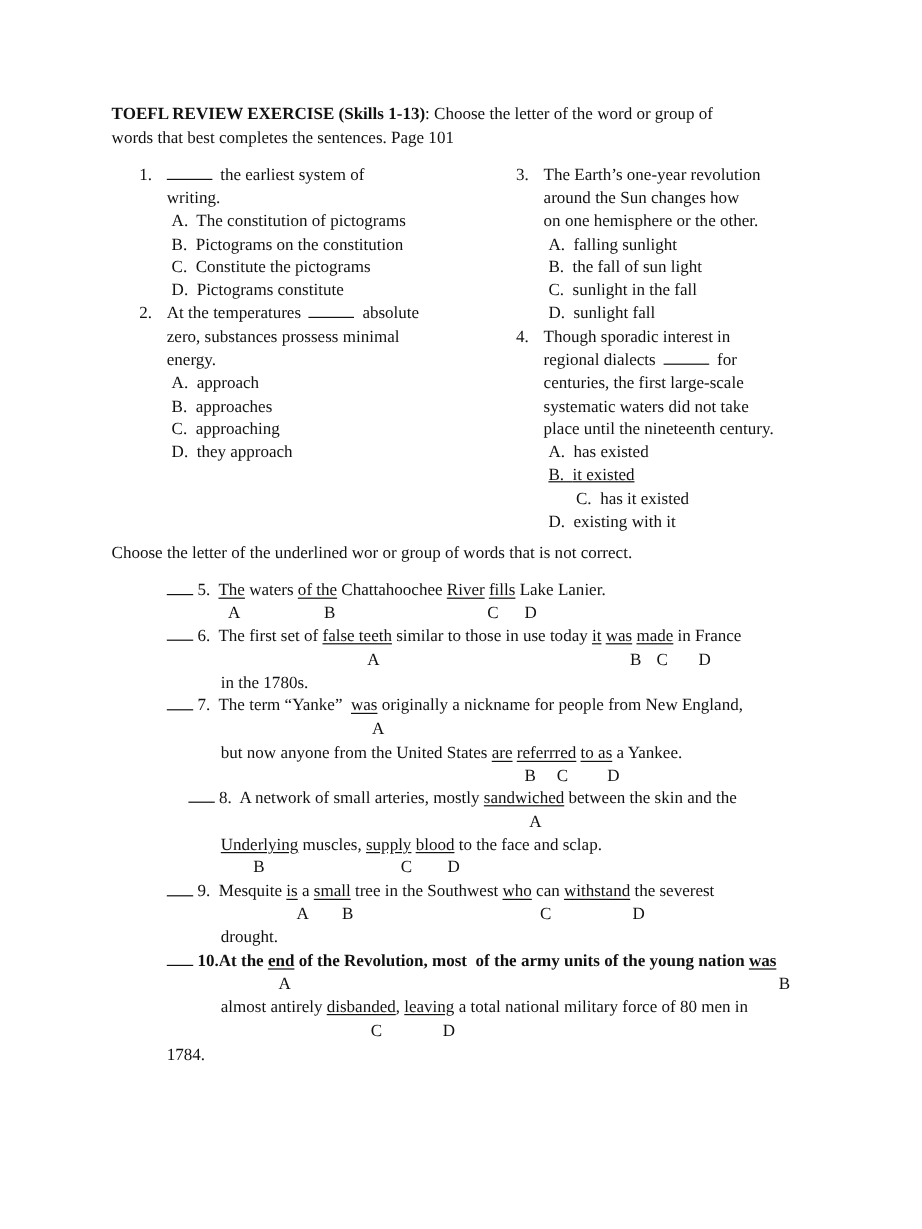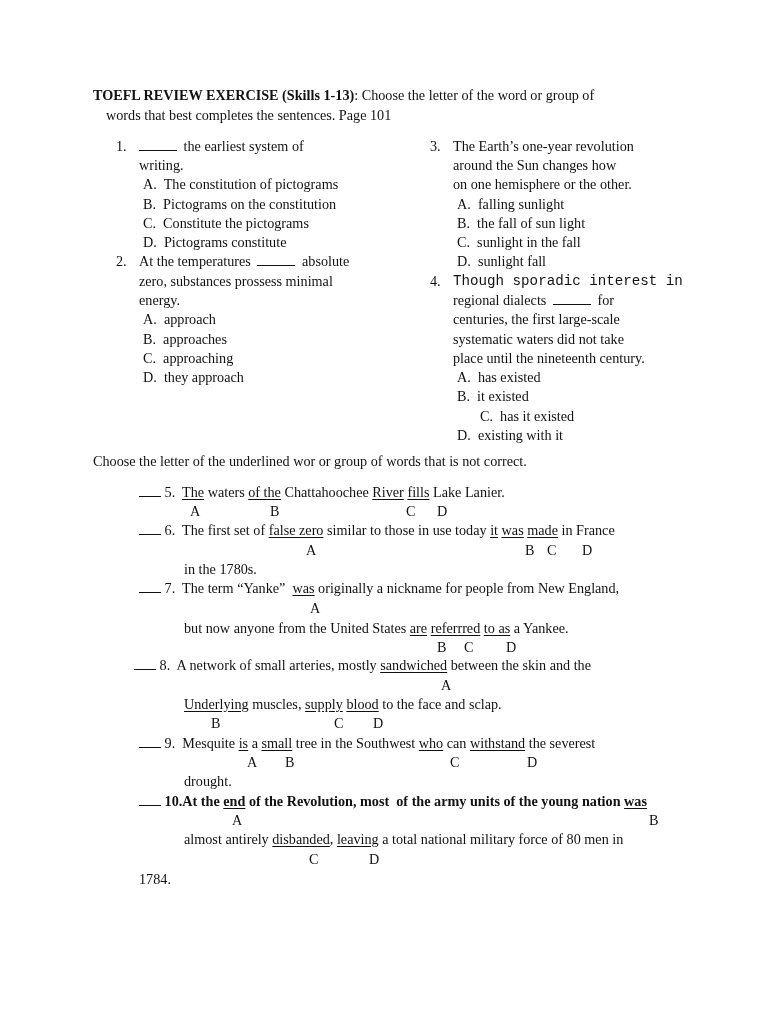--- a/index.html
+++ b/index.html
@@ -14,21 +14,21 @@
     .blank { display: inline-block; width: 38px; border-bottom: 1.4px solid #111; height: 12px; vertical-align: baseline; margin: 0 3px; }
     .ansblank { display: inline-block; width: 22px; border-bottom: 1.2px solid #111; height: 12px; }
     .letter { position: absolute; }
   </style>
 </head>
 <body>
 
 <div class="abs" style="left:93px; top:86px;">
   <span class="title-bold">TOEFL REVIEW EXERCISE (Skills 1-13)</span><span>: Choose the letter of the word or group of</span>
 </div>
-<div class="abs" style="left:93px; top:106px;margin-left:13px;">words that best completes the sentences. Page 101</div>
+<div class="abs" style="left:93px; top:106px;">words that best completes the sentences. Page 101</div>
 
 <div>
   <div class="abs" style="left:116px; top:137px;">1.</div>
   <div class="abs" style="left:139px; top:137px;"><span class="blank" style="margin-left:0"></span> <span>the earliest system of</span></div>
   <div class="abs" style="left:139px; top:156px;">writing.</div>
   <div class="abs" style="left:143px; top:175px;"><span>A.</span>&nbsp; <span>The constitution of pictograms</span></div>
   <div class="abs" style="left:143px; top:195px;"><span>B.</span>&nbsp; <span>Pictograms on the constitution</span></div>
   <div class="abs" style="left:143px; top:214px;"><span>C.</span>&nbsp; <span>Constitute the pictograms</span></div>
   <div class="abs" style="left:143px; top:233px;"><span>D.</span>&nbsp; <span>Pictograms constitute</span></div>
 </div>
@@ -50,27 +50,27 @@
   <div class="abs" style="left:453px; top:156px;">around the Sun changes how</div>
   <div class="abs" style="left:453px; top:175px;">on one hemisphere or the other.</div>
   <div class="abs" style="left:457px; top:195px;"><span>A.</span>&nbsp; <span>falling sunlight</span></div>
   <div class="abs" style="left:457px; top:214px;"><span>B.</span>&nbsp; <span>the fall of sun light</span></div>
   <div class="abs" style="left:457px; top:233px;"><span>C.</span>&nbsp; <span>sunlight in the fall</span></div>
   <div class="abs" style="left:457px; top:252px;"><span>D.</span>&nbsp; <span>sunlight fall</span></div>
 </div>
 
 <div>
   <div class="abs" style="left:430px; top:272px;">4.</div>
-  <div class="abs" style="left:453px; top:272px;font-family:Liberation Mono, monospace;">Though sporadic interest in</div>
+  <div class="abs" style="left:453px; top:272px;">Though sporadic interest in</div>
   <div class="abs" style="left:453px; top:291px;"><span>regional dialects</span> <span class="blank"></span> <span>for</span></div>
   <div class="abs" style="left:453px; top:310px;">centuries, the first large-scale</div>
   <div class="abs" style="left:453px; top:330px;">systematic waters did not take</div>
   <div class="abs" style="left:453px; top:349px;">place until the nineteenth century.</div>
   <div class="abs" style="left:457px; top:368px;"><span>A.</span>&nbsp; <span>has existed</span></div>
-  <div class="abs" style="left:457px; top:387px;"><span>B.</span>&nbsp; <span>it existed</span></div>
+  <div class="abs" style="left:457px; top:387px;text-decoration:underline;"><span>B.</span>&nbsp; <span>it existed</span></div>
   <div class="abs" style="left:457px; top:407px;margin-left:23px;"><span>C.</span>&nbsp; <span>has it existed</span></div>
   <div class="abs" style="left:457px; top:426px;"><span>D.</span>&nbsp; <span>existing with it</span></div>
 </div>
 
 <div class="abs" style="left:93px; top:452px;">Choose the letter of the underlined wor or group of words that is not correct.</div>
 
 <div>
   <div class="abs" style="left:139px; top:483px;">
     <span class="ansblank"></span>
     <span>5.</span>&nbsp;
@@ -79,21 +79,21 @@
   <div class="abs letter" style="left:190px; top:502px;">A</div>
   <div class="abs letter" style="left:270px; top:502px;">B</div>
   <div class="abs letter" style="left:406px; top:502px;">C</div>
   <div class="abs letter" style="left:437px; top:502px;">D</div>
 </div>
 
 <div>
   <div class="abs" style="left:139px; top:521px;">
     <span class="ansblank"></span>
     <span>6.</span>&nbsp;
-    <span>The first set of </span><span class="u">false zero</span><span> similar to those in use today </span><span class="u">it</span><span> </span><span class="u">was</span><span> </span><span class="u">made</span><span> in France</span>
+    <span>The first set of </span><span class="u">false teeth</span><span> similar to those in use today </span><span class="u">it</span><span> </span><span class="u">was</span><span> </span><span class="u">made</span><span> in France</span>
   </div>
   <div class="abs letter" style="left:306px; top:541px;">A</div>
   <div class="abs letter" style="left:525px; top:541px;">B</div>
   <div class="abs letter" style="left:547px; top:541px;">C</div>
   <div class="abs letter" style="left:582px; top:541px;">D</div>
   <div class="abs" style="left:184px; top:560px;font-family:Liberation Serif, serif;">in the 1780s.</div>
 </div>
 
 <div>
   <div class="abs" style="left:139px; top:579px;">
@@ -104,21 +104,21 @@
   <div class="abs letter" style="left:310px; top:599px;">A</div>
   <div class="abs" style="left:184px; top:619px;">
     <span>but now anyone from the United States </span><span class="u">are</span><span> </span><span class="u">referrred</span><span> </span><span class="u">to as</span><span> a Yankee.</span>
   </div>
   <div class="abs letter" style="left:437px; top:638px;">B</div>
   <div class="abs letter" style="left:464px; top:638px;">C</div>
   <div class="abs letter" style="left:506px; top:638px;">D</div>
 </div>
 
 <div>
-  <div class="abs" style="left:134px; top:656px;">
+  <div class="abs" style="left:157px; top:656px;">
     <span class="ansblank"></span>
     <span>8.</span>&nbsp;
     <span>A network of small arteries, mostly </span><span class="u">sandwiched</span><span> between the skin and the</span>
   </div>
   <div class="abs letter" style="left:441px; top:676px;">A</div>
   <div class="abs" style="left:184px; top:695px;">
     <span class="u">Underlying</span><span> muscles, </span><span class="u">supply</span><span> </span><span class="u">blood</span><span> to the face and sclap.</span>
   </div>
   <div class="abs letter" style="left:211px; top:714px;">B</div>
   <div class="abs letter" style="left:334px; top:714px;">C</div>

